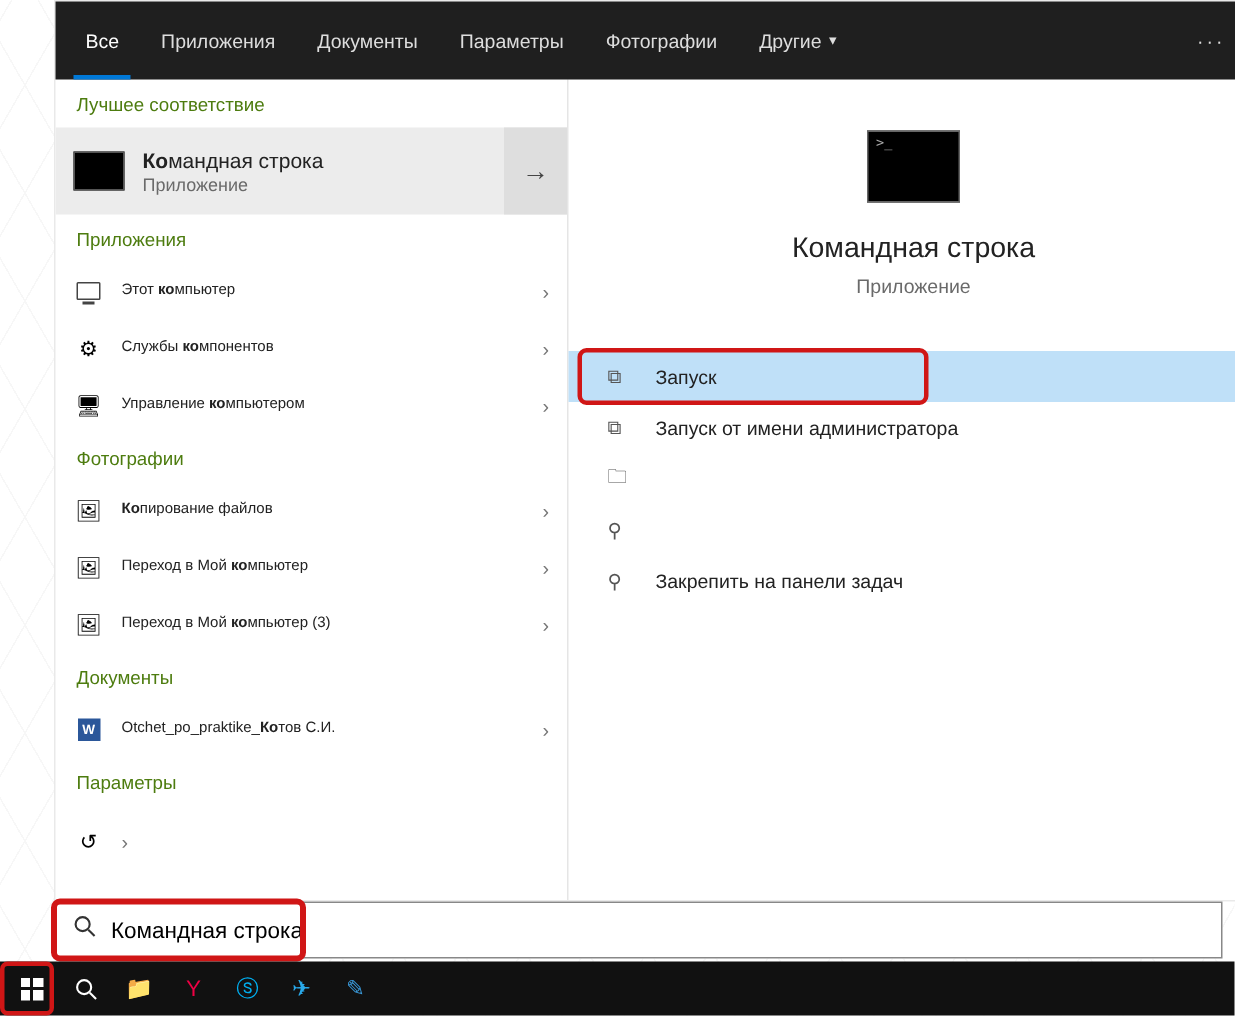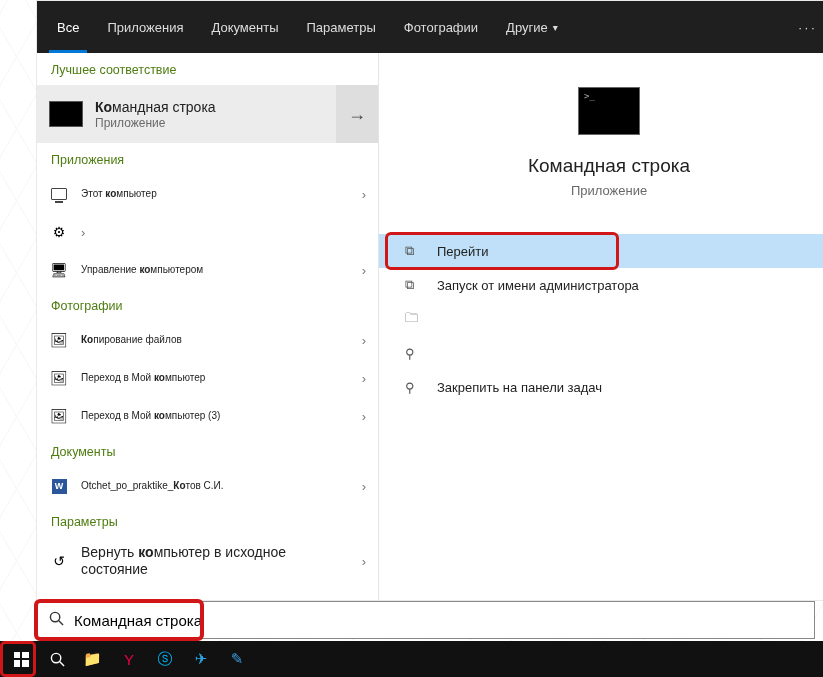--- a/index.html
+++ b/index.html
@@ -111,20 +111,21 @@
         <div class="section-header">Приложения</div>
         <div class="row">
           <div class="ico">
               <div class="ic-pc"></div>
             </div>
           <div class="label hl-text">Этот <b>ко</b>мпьютер</div>
           <div class="chev">›</div>
         </div>
         <div class="row">
           <div class="ico">⚙</div>
+          <div class="label hl-text">Службы <b>ко</b>мпонентов</div>
           <div class="chev">›</div>
         </div>
         <div class="row">
           <div class="ico">🖥</div>
           <div class="label hl-text">Управление <b>ко</b>мпьютером</div>
           <div class="chev">›</div>
         </div>
 
         <div class="section-header">Фотографии</div>
         <div class="row">
@@ -148,35 +149,34 @@
           <div class="ico">
               <div class="ic-word">W</div>
             </div>
           <div class="label hl-text">Otchet_po_praktike_<b>Ко</b>тов С.И.</div>
           <div class="chev">›</div>
         </div>
 
         <div class="section-header">Параметры</div>
         <div class="row tall">
           <div class="ico">↺</div>
-          <div class="label two hl-text">Вернуть <b>ко</b>мпьютер в исходное<br>состояние</div>
           <div class="chev">›</div>
         </div>
       </div>
 
       <div class="right">
         <div class="preview">
           <div class="thumb"></div>
           <h2>Командная строка</h2>
           <div class="sub">Приложение</div>
         </div>
         <div class="actions">
           <div class="action selected hl">
             <span class="aico">⧉</span>
-            <span>Перейти</span>
+            <span>Запуск</span>
           </div>
           <div class="action">
             <span class="aico">⧉</span>
             <span>Запуск от имени администратора</span>
           </div>
           <div class="action">
             <span class="aico">🗀</span>
           </div>
           <div class="action">
             <span class="aico">⚲</span>

